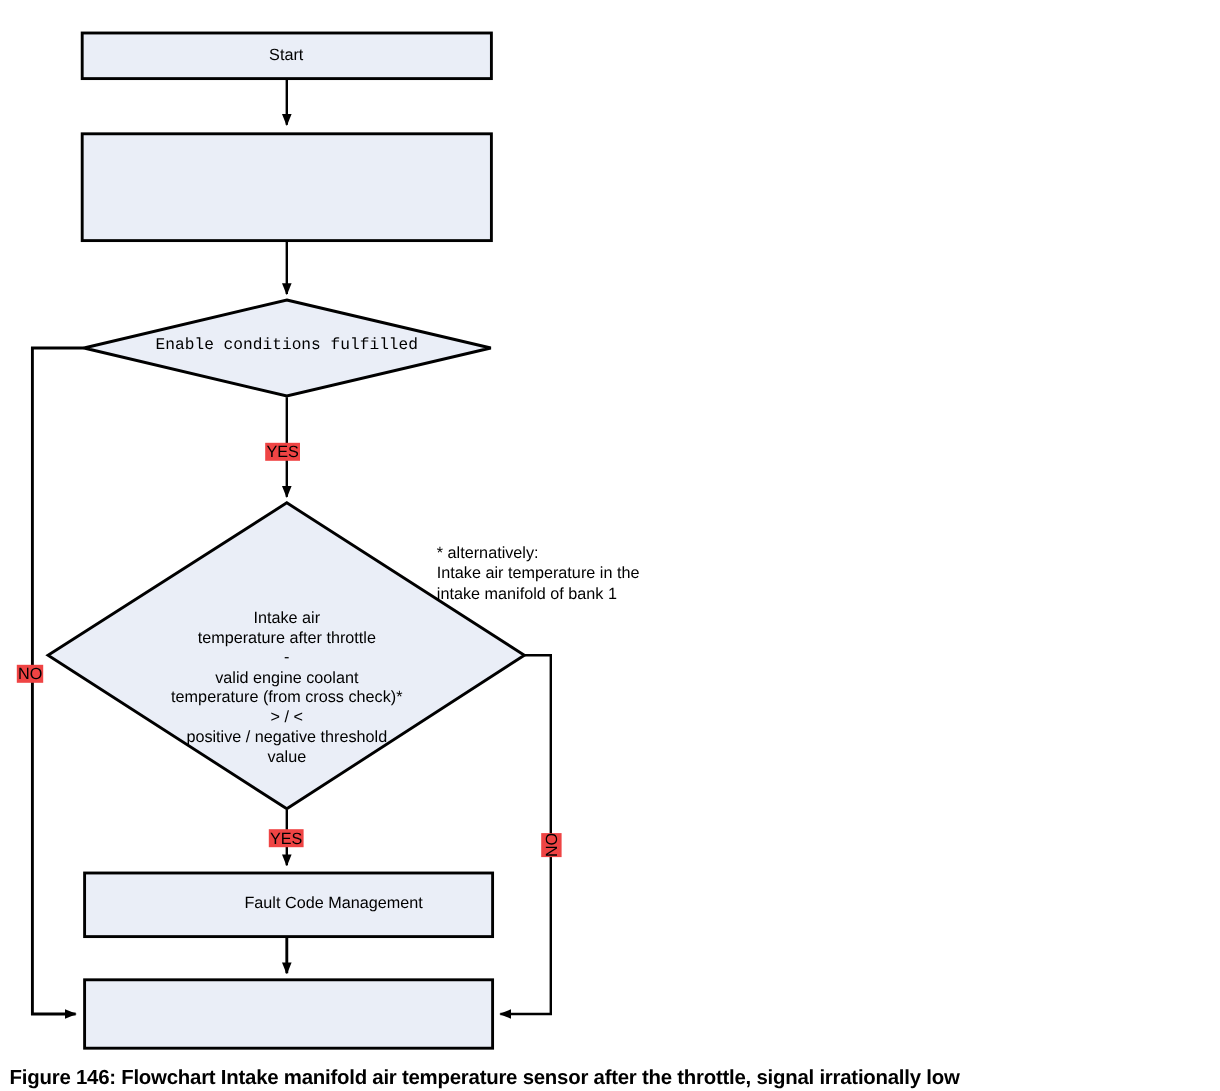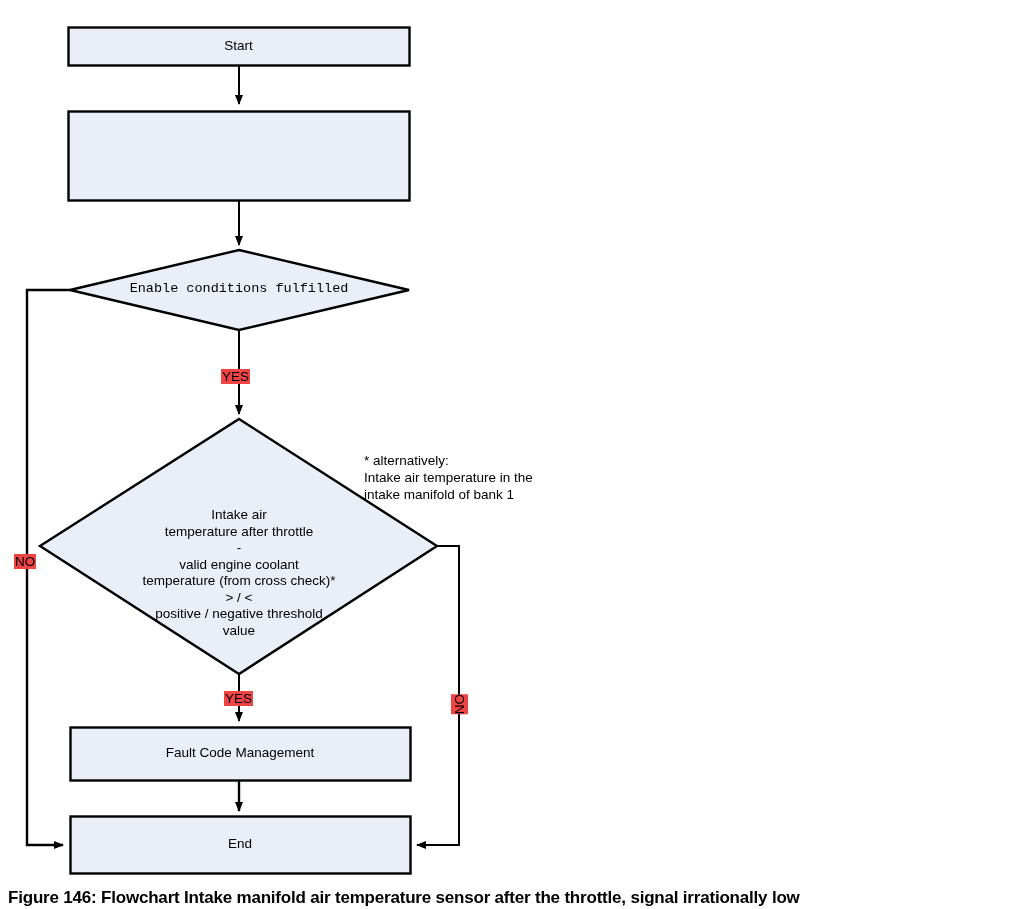--- a/index.html
+++ b/index.html
@@ -120,23 +120,22 @@
 
   <div class="node-text" style="left:90px; top:452px; width:298px;margin-top:39px;">Intake air
 temperature after throttle
 -
 valid engine coolant
 temperature (from cross check)*
 &gt; / &lt;
 positive / negative threshold
 value</div>
 
-  <div class="node-text" style="left:70px; top:729px; width:340px;">Fault Code Management</div>
+  <div class="node-text" style="left:70px; top:729px; width:340px;padding-left:38px;">Fault Code Management</div>
 
-  <div class="node-text" style="left:70px; top:820px; width:340px;">End</div>
 
   <span class="branch-label" style="left:221px; top:353px;">YES</span>
 
   <span class="branch-label" style="left:14px; top:538px;">NO</span>
 
   <span class="branch-label" style="left:224px; top:675px;">YES</span>
 
   <span class="branch-label vertical" style="left:451px; top:678px;">NO</span>
 
   <div class="note-text" style="left:364px; top:396px; width:230px;margin-top:40px;">* alternatively:

